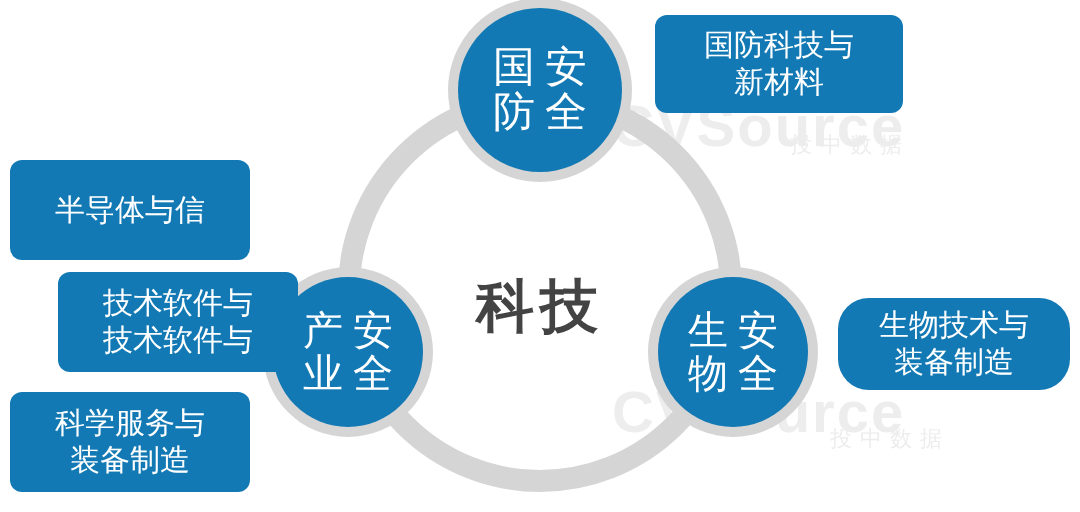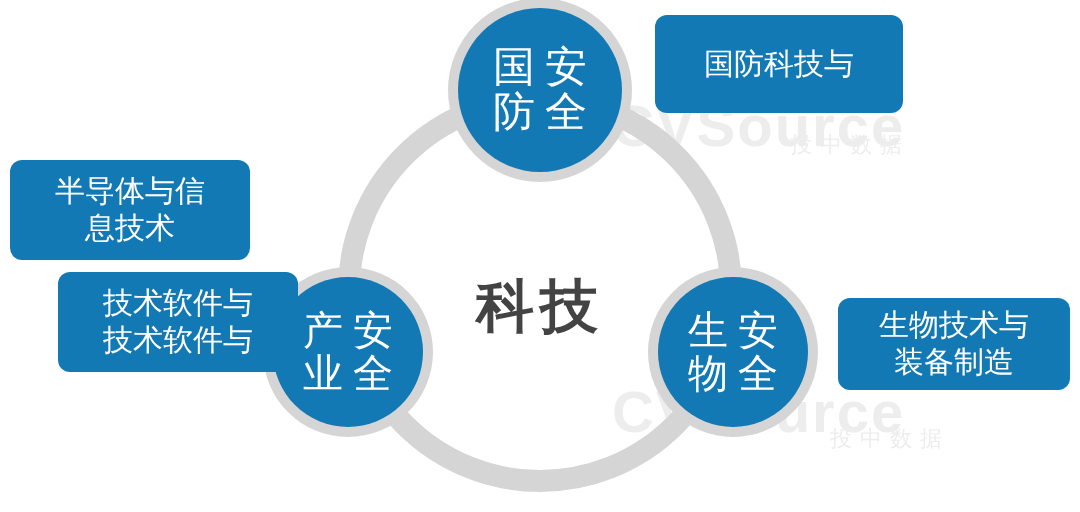--- a/index.html
+++ b/index.html
@@ -101,21 +101,21 @@
     display: flex;
     flex-direction: column;
     align-items: center;
     justify-content: center;
     box-sizing: border-box;
     padding: 6px 24px;
   }
   .callout span { display: block; white-space: nowrap; }
 
   #callout-defense   { left: 655px; top: 15px;  width: 248px; height: 98px; }
-  #callout-bio       { left: 838px; top: 298px; width: 232px; height: 92px; }
+  #callout-bio       { left: 838px; top: 298px; width: 232px; height: 92px; border-radius: 31px; }
   #callout-semi      { left: 10px;  top: 152px; width: 240px; height: 100px; margin-top: 8px; }
   #callout-software  { left: 10px;  top: 272px; width: 240px; height: 100px; margin-left: 48px; }
   #callout-sci       { left: 10px;  top: 392px; width: 240px; height: 100px; }
 </style>
 </head>
 <body>
 
 <div id="stage">
 
   <div class="watermark wm-latin" id="wm1-latin">CVSource</div>
@@ -154,31 +154,35 @@
 
   <div class="node-label" id="node-label-right">
     <span>生</span>
     <span>安</span>
     <span>物</span>
     <span>全</span>
   </div>
 
   <div class="callout" id="callout-defense">
     <span>国防科技与</span>
+    <span>新材料</span>
   </div>
 
   <div class="callout" id="callout-bio">
     <span>生物技术与</span>
     <span>装备制造</span>
   </div>
 
   <div class="callout" id="callout-semi">
     <span>半导体与信</span>
-    <span>息技术</span>
   </div>
 
   <div class="callout" id="callout-software">
     <span>技术软件与</span>
     <span>技术软件与</span>
   </div>
 
+  <div class="callout" id="callout-sci">
+    <span>科学服务与</span>
+    <span>装备制造</span>
+  </div>
 
 </div>
 
 </body></html>

